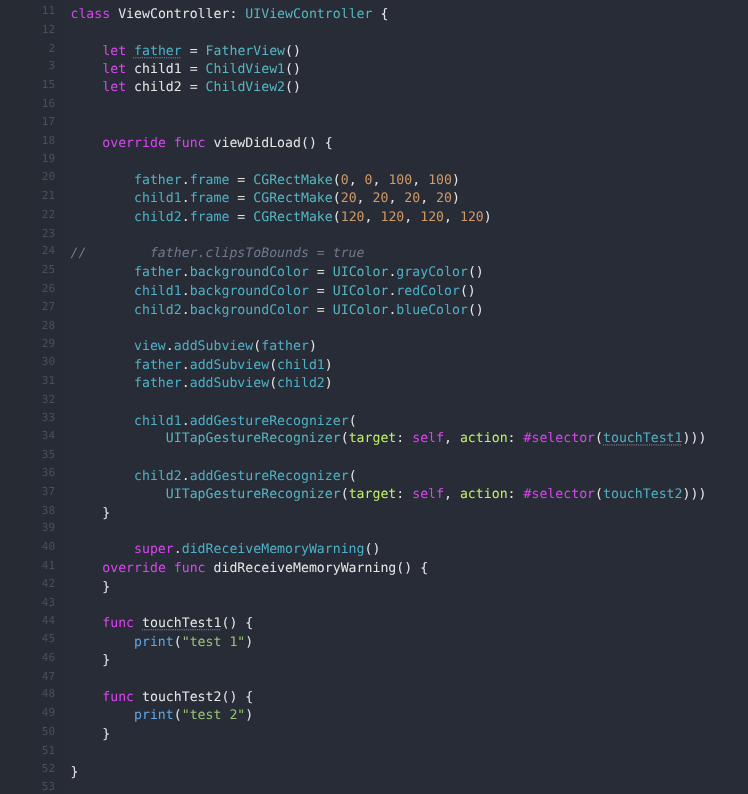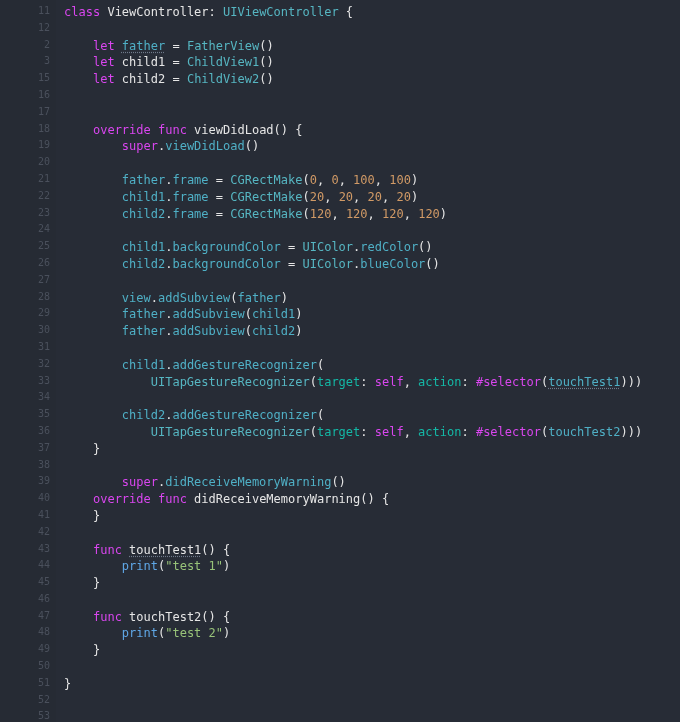--- a/index.html
+++ b/index.html
@@ -28,21 +28,21 @@
     color: #cfd2d9;
     overflow: hidden;
   }
   .line { height: 16.8px; white-space: pre; }
   .kw   { color: #d946ef; }  
   .type { color: #56b6c2; font-weight: 500; }  
   .ident{ color: #e6e6e6; }  
   .mem  { color: #4fb0c6; }
   .fn   { color: #5fa7e6; }  
   .num  { color: #d19a66; }
-  .param{ color: #14b8a6; }  
+  .param{ color: #bef264; }  
   .str  { color: #98c379; }
   .comm { color: #6f7a8b; font-style: italic; }
   .ul   { text-decoration: underline dotted #6f7a8b; text-underline-offset: 2px; }
   .white{ color: #e6e6e6; }
   .sel  { color: #d946ef; }
 </style>
 </head>
 <body>
 
 <div class="gutter" id="gutter">
@@ -92,26 +92,27 @@
   </div>
 <div class="code" id="code">
     <div class="line"><span class="kw">class </span><span class="ident">ViewController</span><span class="white">: </span><span class="type">UIViewController</span><span class="white"> {</span></div>
     <div class="line"><span></span></div>
     <div class="line"><span>    </span><span class="kw">let </span><span class="mem ul">father</span><span class="white"> = </span><span class="type">FatherView</span><span class="white">()</span></div>
     <div class="line"><span>    </span><span class="kw">let </span><span class="ident">child1</span><span class="white"> = </span><span class="type">ChildView1</span><span class="white">()</span></div>
     <div class="line"><span>    </span><span class="kw">let </span><span class="ident">child2</span><span class="white"> = </span><span class="type">ChildView2</span><span class="white">()</span></div>
     <div class="line"><span></span></div>
     <div class="line"><span></span></div>
     <div class="line"><span>    </span><span class="kw">override func </span><span class="ident">viewDidLoad</span><span class="white">() {</span></div>
-    <div class="line"><span>        </span><span class="kw">super</span><span class="white">.</span><span class="mem">viewDidLoad</span><span class="white">()</span></div>
     <div class="line"><span></span></div>
     <div class="line"><span>        </span><span class="mem">father</span><span class="white">.</span><span class="mem">frame</span><span class="white"> = </span><span class="type">CGRectMake</span><span class="white">(</span><span class="num">0</span><span class="white">, </span><span class="num">0</span><span class="white">, </span><span class="num">100</span><span class="white">, </span><span class="num">100</span><span class="white">)</span></div>
     <div class="line"><span>        </span><span class="mem">child1</span><span class="white">.</span><span class="mem">frame</span><span class="white"> = </span><span class="type">CGRectMake</span><span class="white">(</span><span class="num">20</span><span class="white">, </span><span class="num">20</span><span class="white">, </span><span class="num">20</span><span class="white">, </span><span class="num">20</span><span class="white">)</span></div>
     <div class="line"><span>        </span><span class="mem">child2</span><span class="white">.</span><span class="mem">frame</span><span class="white"> = </span><span class="type">CGRectMake</span><span class="white">(</span><span class="num">120</span><span class="white">, </span><span class="num">120</span><span class="white">, </span><span class="num">120</span><span class="white">, </span><span class="num">120</span><span class="white">)</span></div>
     <div class="line"><span></span></div>
+    <div class="line"><span class="comm">//        father.clipsToBounds = true</span></div>
+    <div class="line"><span>        </span><span class="mem">father</span><span class="white">.</span><span class="mem">backgroundColor</span><span class="white"> = </span><span class="type">UIColor</span><span class="white">.</span><span class="mem">grayColor</span><span class="white">()</span></div>
     <div class="line"><span>        </span><span class="mem">child1</span><span class="white">.</span><span class="mem">backgroundColor</span><span class="white"> = </span><span class="type">UIColor</span><span class="white">.</span><span class="mem">redColor</span><span class="white">()</span></div>
     <div class="line"><span>        </span><span class="mem">child2</span><span class="white">.</span><span class="mem">backgroundColor</span><span class="white"> = </span><span class="type">UIColor</span><span class="white">.</span><span class="mem">blueColor</span><span class="white">()</span></div>
     <div class="line"><span></span></div>
     <div class="line"><span>        </span><span class="mem">view</span><span class="white">.</span><span class="mem">addSubview</span><span class="white">(</span><span class="mem">father</span><span class="white">)</span></div>
     <div class="line"><span>        </span><span class="mem">father</span><span class="white">.</span><span class="mem">addSubview</span><span class="white">(</span><span class="mem">child1</span><span class="white">)</span></div>
     <div class="line"><span>        </span><span class="mem">father</span><span class="white">.</span><span class="mem">addSubview</span><span class="white">(</span><span class="mem">child2</span><span class="white">)</span></div>
     <div class="line"><span></span></div>
     <div class="line"><span>        </span><span class="mem">child1</span><span class="white">.</span><span class="mem">addGestureRecognizer</span><span class="white">(</span></div>
     <div class="line"><span>            </span><span class="type">UITapGestureRecognizer</span><span class="white">(</span><span class="param">target</span><span class="white">: </span><span class="kw">self</span><span class="white">, </span><span class="param">action</span><span class="white">: </span><span class="sel">#selector</span><span class="white">(</span><span class="mem ul">touchTest1</span><span class="white">)))</span></div>
     <div class="line"><span></span></div>

